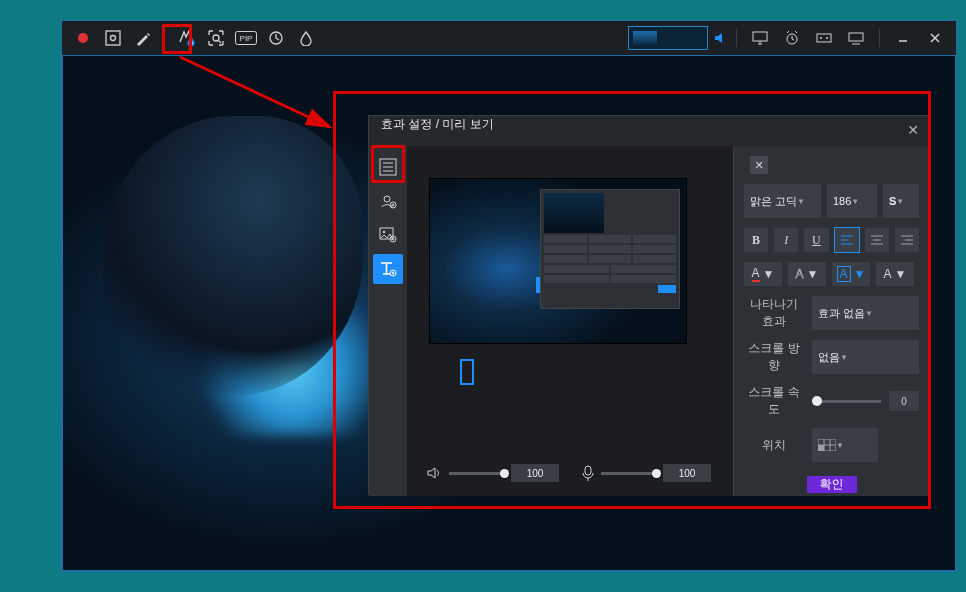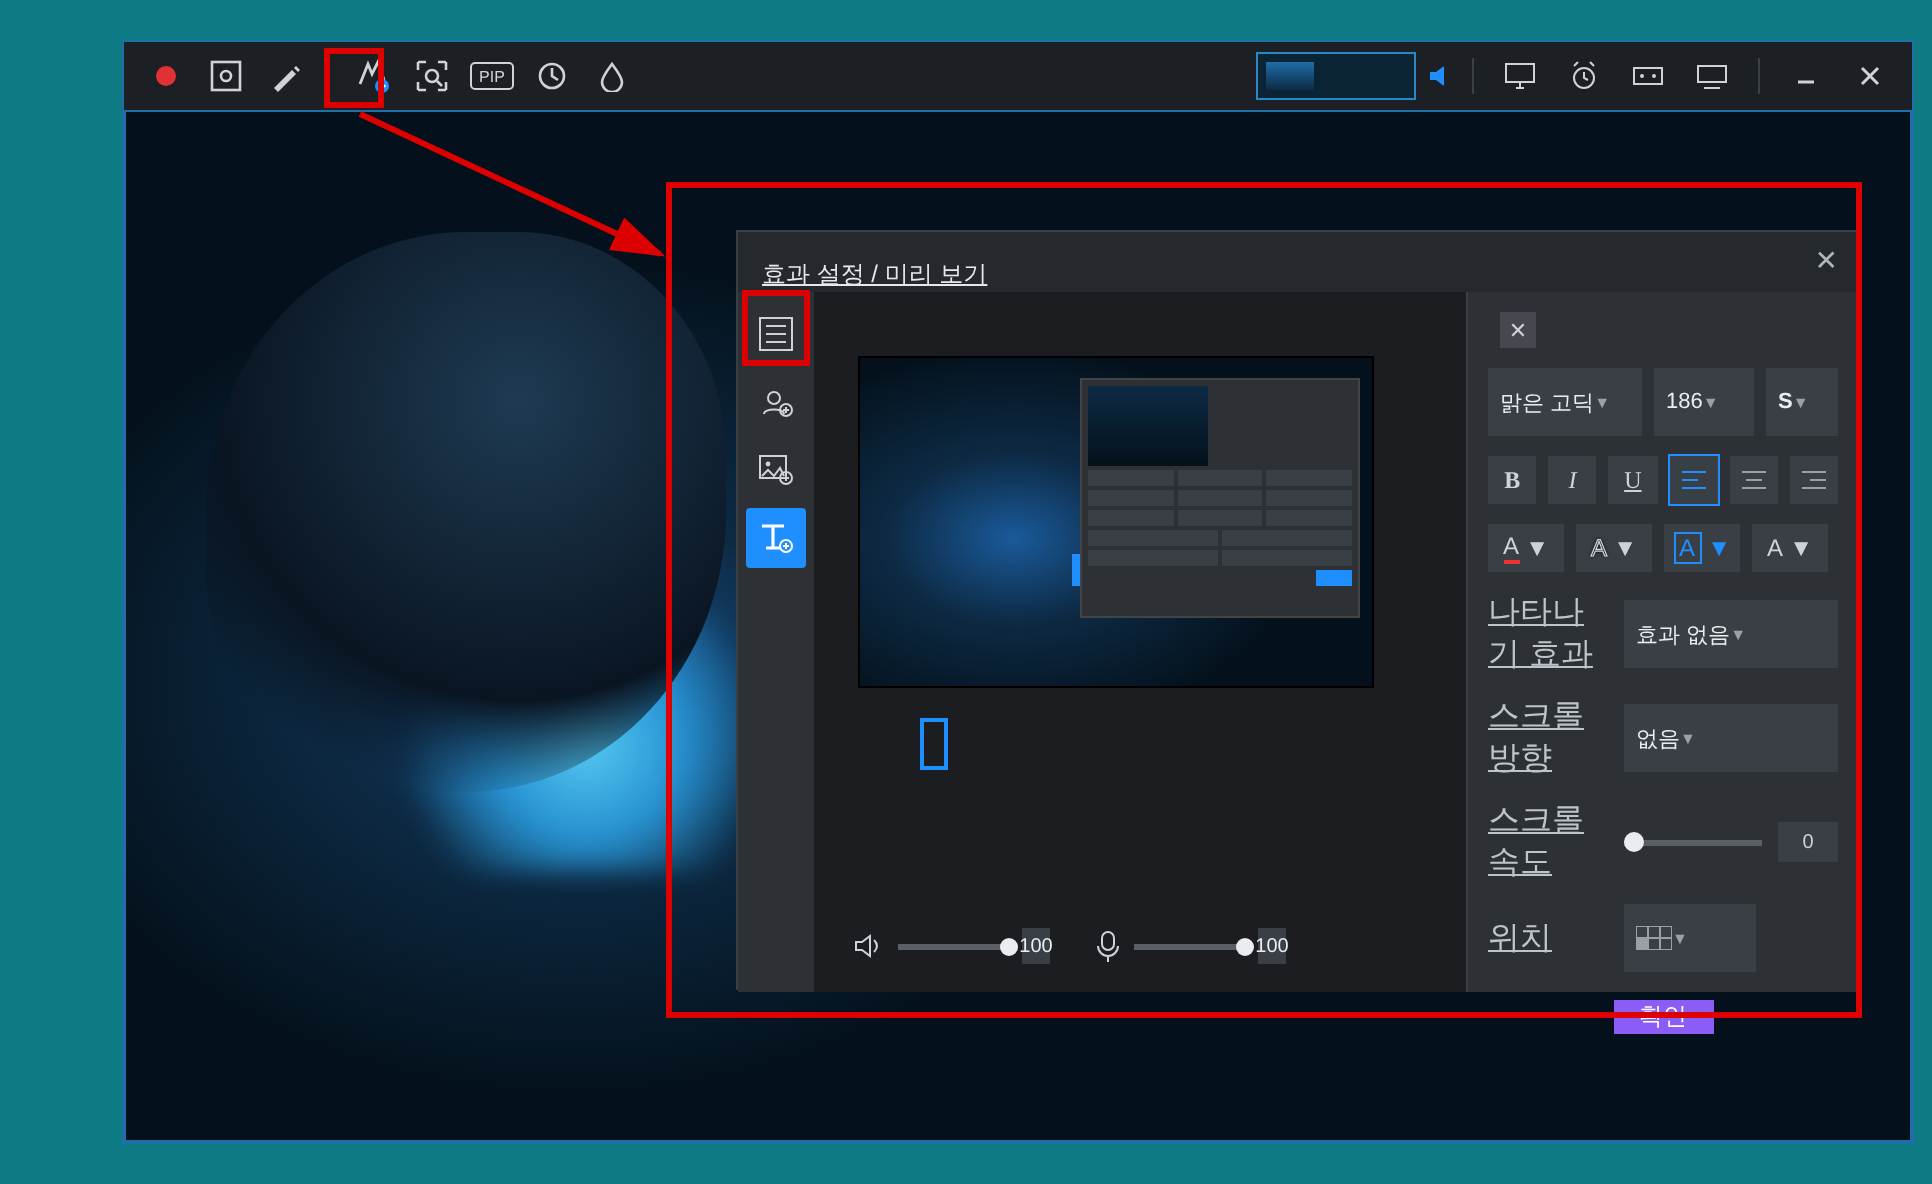--- a/index.html
+++ b/index.html
@@ -11,55 +11,55 @@
   .toolbar .right { position: absolute; right: 8px; display: flex; align-items: center; gap: 6px; }
   .rec-dot { width: 10px; height: 10px; border-radius: 50%; background: #e03232; }
   .red-box { border: 3px solid #d00; position: absolute; pointer-events: none; z-index: 50; }
   .arrow-svg { position: absolute; z-index: 49; pointer-events: none; }
   .game-bg { position: absolute; left: 0; top: 34px; right: 0; bottom: 0; background: radial-gradient(ellipse 400px 300px at 25% 55%, #1a5a9a 0%, #0d2a44 30%, #04111c 70%); border: 1px solid #1f6ea8; overflow: hidden; }
   .game-bg::before { content: ""; position: absolute; left: 140px; top: 220px; width: 180px; height: 160px; background: radial-gradient(circle at 50% 60%, #5dd8ff 0%, #2a9de0 35%, transparent 70%); filter: blur(6px); opacity: 0.9; }
   .game-bg::after { content:""; position:absolute; left:40px; top:60px; width:260px; height:280px; background: radial-gradient(circle at 60% 30%, #1e3a52 0%, #0a1522 60%, transparent 80%); border-radius: 50% 40% 50% 40%; }
   .thumb-prev { width: 80px; height: 24px; background: #0a2436; border: 1px solid #2a88c8; position: relative; }
   .thumb-prev::before { content:""; position:absolute; left:4px; top:4px; width:24px; height:14px; background:linear-gradient(#1f6ea8,#0d2a44); }
   .dialog { position: absolute; left: 306px; top: 94px; width: 562px; height: 380px; background: #25282c; color: #cfd3d8; border: 1px solid #3a3f46; z-index: 20; font-size: 11px; }
-  .dialog-title { height: 30px; display: flex; align-items: flex-end; padding: 0 12px; font-size: 12px; color: #e6e8ea; position: relative; text-decoration: underline; }
+  .dialog-title { height: 30px; display: flex; align-items: flex-start; padding: 0 12px; font-size: 12px; color: #e6e8ea; position: relative; }
   .dialog-title .close-x { position: absolute; right: 10px; top: 6px; color: #aeb4bb; cursor: pointer; font-size: 14px; }
   .dialog-body { display: flex; height: 350px; }
   .side-tabs { width: 38px; background: #2d3136; display: flex; flex-direction: column; align-items: center; padding-top: 6px; gap: 4px; }
   .side-tab { width: 30px; height: 30px; display: flex; align-items: center; justify-content: center; color: #cfd3d8; cursor: pointer; border-radius: 2px; }
   .side-tab.active { background: #1f8fff; color: #fff; }
   .preview-pane { flex: 1; background: #1b1d20; position: relative; }
   .preview-img { position: absolute; left: 22px; top: 32px; width: 258px; height: 166px; background: radial-gradient(ellipse 180px 120px at 30% 55%, #1a5a9a 0%, #0d2a44 35%, #04111c 80%); border: 1px solid #000; }
   .nested { position: absolute; right: 6px; top: 10px; width: 140px; height: 120px; background: #2d3136; border: 1px solid #444; font-size: 6px; padding: 3px; color:#aeb4bb; }
   .nested .nmini { width: 60px; height: 40px; background: linear-gradient(#0d2a44,#04111c); margin-bottom:2px; }
   .nested-row { display:flex; gap:2px; margin-bottom:2px; }
   .nested-row .ncell { flex:1; height:8px; background:#3a3f46; }
   .nested .nbtn { width:18px; height:8px; background:#1f8fff; margin-left:auto; margin-top:2px; }
   .preview-cursor { position:absolute; left:30px; top:180px; width:14px; height:26px; border:2px solid #1f8fff; }
   .preview-blue-tab { position:absolute; left:106px; top:98px; width:14px; height:16px; background:#1f8fff; }
   .preview-controls { position: absolute; left: 20px; bottom: 14px; display: flex; align-items: center; gap: 10px; width: 260px; }
   .pc-group { display: flex; align-items: center; gap: 6px; }
   .pc-track { width: 56px; height: 3px; background: #5a5f66; position: relative; }
   .pc-thumb { position: absolute; right: -4px; top: -3px; width: 9px; height: 9px; border-radius: 50%; background: #eaecef; }
-  .pc-val { width: 14px; height: 18px; background: #3a3f46; color: #eaecef; display: flex; align-items: center; justify-content: center; font-size: 10px; }
+  .pc-val { width: 48px; height: 18px; background: #3a3f46; color: #eaecef; display: flex; align-items: center; justify-content: center; font-size: 10px; }
   .settings-pane { width: 196px; background: #2d3136; border-left: 1px solid #3a3f46; padding: 10px 10px; display: flex; flex-direction: column; gap: 10px; }
   .inputrow { display:flex; align-items:center; }
   .caption-input { flex:1; height: 24px; background: #3a3f46; color:#9aa0a8; padding: 0 6px; font-size: 11px; display:flex; align-items:center; }
   .panel-close { width:18px; height:18px; background:#45494f; color:#cfd3d8; display:flex; align-items:center; justify-content:center; margin-left:6px; cursor:pointer; font-size:11px; }
   .row { display: flex; gap: 6px; }
   .dd { height: 24px; background: #3a3f46; color: #eaecef; display: flex; align-items: center; justify-content: flex-start; padding: 17px 6px; font-size: 11px; cursor:pointer; }
   .dd .caret { font-size: 8px; color:#9aa0a8; }
   .btnsq { width: 26px; height: 24px; background: #3a3f46; color: #cfd3d8; display: flex; align-items: center; justify-content: center; cursor: pointer; font-size: 12px; }
   .btnsq.active { outline: 1px solid #1f8fff; color:#1f8fff; }
   .labelrow { display:flex; align-items:center; gap:8px; }
-  .lab { width: 60px; text-align: left; font-size: 16px; color:#bfc4ca;text-decoration:underline; }
+  .lab { width: 60px; text-align: center; font-size: 12px; color:#bfc4ca; }
   .slider-track { flex:1; height: 3px; background: #5a5f66; position: relative; }
   .slider-track .sth { position:absolute; left:0; top:-4px; width:10px; height:10px; border-radius:50%; background:#eaecef; }
   .numbox { width: 30px; height: 20px; background:#3a3f46; display:flex; align-items:center; justify-content:center; font-size:10px; }
-  .ok-btn { margin: 4px auto 0; width: 50px; height: 24px; background: #8b5cf6; color: #fff; display: flex; align-items: center; justify-content: center; cursor: pointer; font-size: 12px; }
+  .ok-btn { margin: 4px auto 0; width: 50px; height: 24px; background: #6d28d9; color: #fff; display: flex; align-items: center; justify-content: center; cursor: pointer; font-size: 12px; }
   svg { display: block; }
 </style>
 </head>
 <body>
 
 <div class="app-window">
 
   <div class="toolbar">
     <div class="tb-btn">
         <div class="rec-dot"></div>

